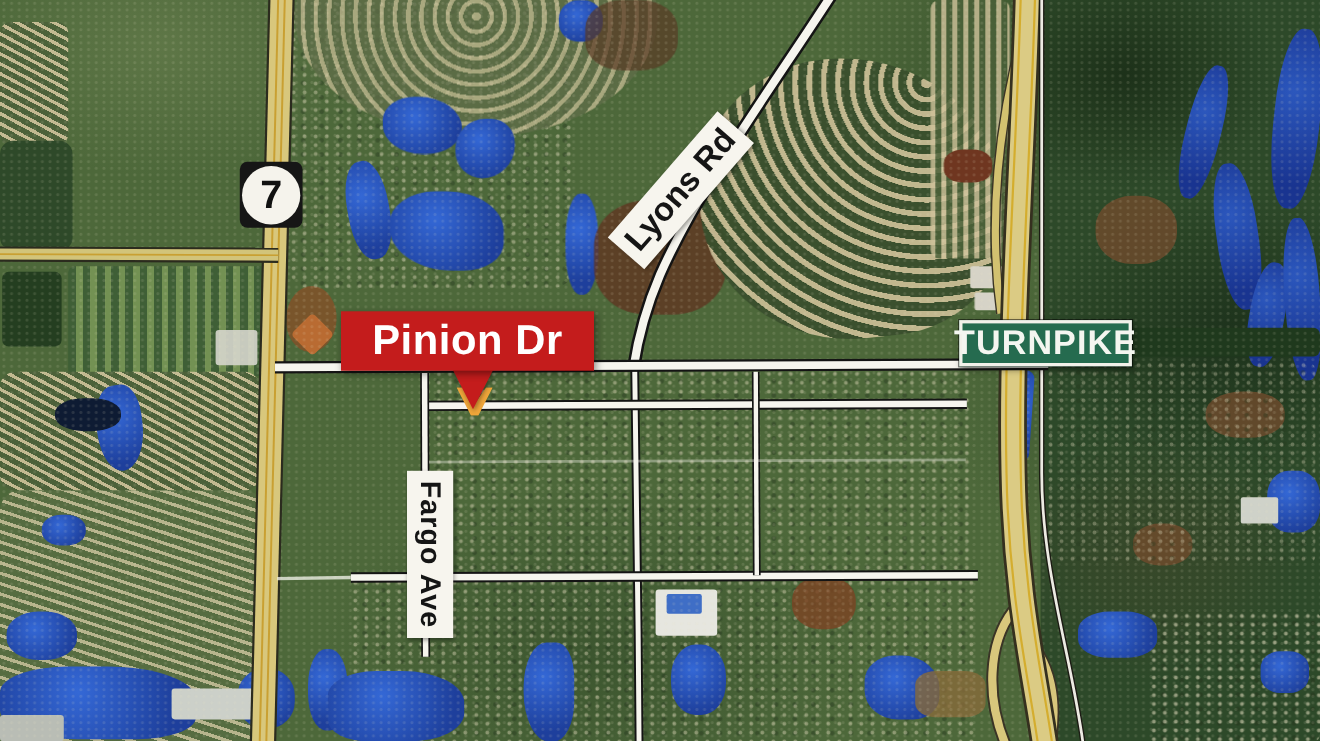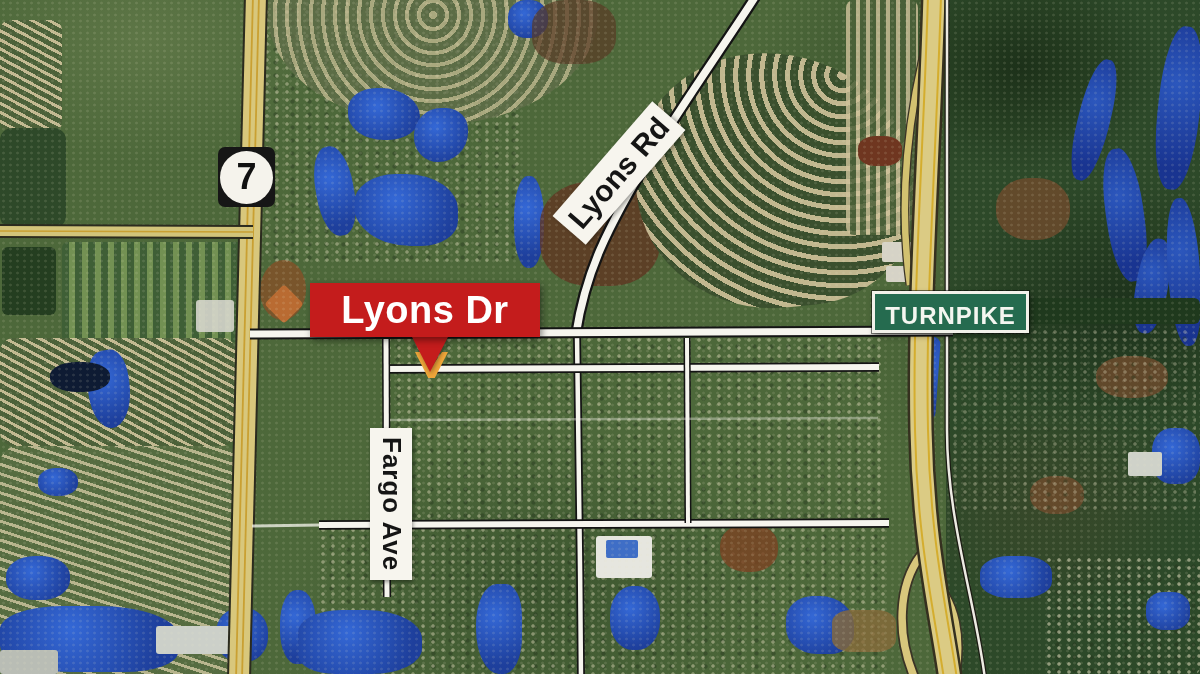--- a/index.html
+++ b/index.html
@@ -70,22 +70,22 @@
   .fargo-label{
     position:absolute;left:370px;top:428px;width:42px;height:152px;
     writing-mode:vertical-rl;
     display:flex;align-items:center;justify-content:center;
     font-size:26px;font-weight:bold;letter-spacing:1px;
     box-shadow:1px 2px 4px rgba(0,0,0,.4);
   }
   .tpk-sign{
     position:absolute;left:872px;top:291px;width:157px;height:42px;
     border:3px solid #f2f1ea;
-    display:flex;align-items:flex-end;justify-content:center;
-    font-size:24px;font-weight:bold;letter-spacing:1px;
+    display:flex;align-items:flex-start;justify-content:center;
+    font-size:31px;font-weight:bold;letter-spacing:1px;
     box-shadow:0 0 0 1px rgba(0,0,0,.5), 2px 3px 6px rgba(0,0,0,.4);
   }
 </style>
 </head>
 <body>
 
 <div class="stage">
 
   <div class="patches">
 
@@ -220,21 +220,21 @@
     <g>
       <path d="M687,338 L688,523" stroke="#141414" stroke-width="7"></path>
       <path d="M687,338 L688,523" stroke="#f6f5ee" stroke-width="4"></path>
     </g>
     <path d="M390,420 L878,418" stroke="rgba(244,243,235,.38)" stroke-width="2.5"></path>
   </svg>
 
   <div class="marker" style="background-color: rgb(239, 166, 58);"></div>
   <div class="callout-tail" style="border-top-color: rgb(196, 28, 28);"></div>
   <div class="callout" style="background-color: rgb(196, 28, 28); color: rgb(255, 255, 255);">
-    <span>Lyons Dr</span>
+    <span>Pinion Dr</span>
   </div>
 
   <div class="shield-box" style="background-color: rgb(22, 22, 22);">
     <div class="shield-circle" style="background-color: rgb(245, 243, 236); color: rgb(17, 17, 17);">
       <span>7</span>
     </div>
   </div>
 
   <div class="lyons-label" style="background-color: rgb(247, 245, 238); color: rgb(21, 21, 21);">
     <span>Lyons Rd</span>

